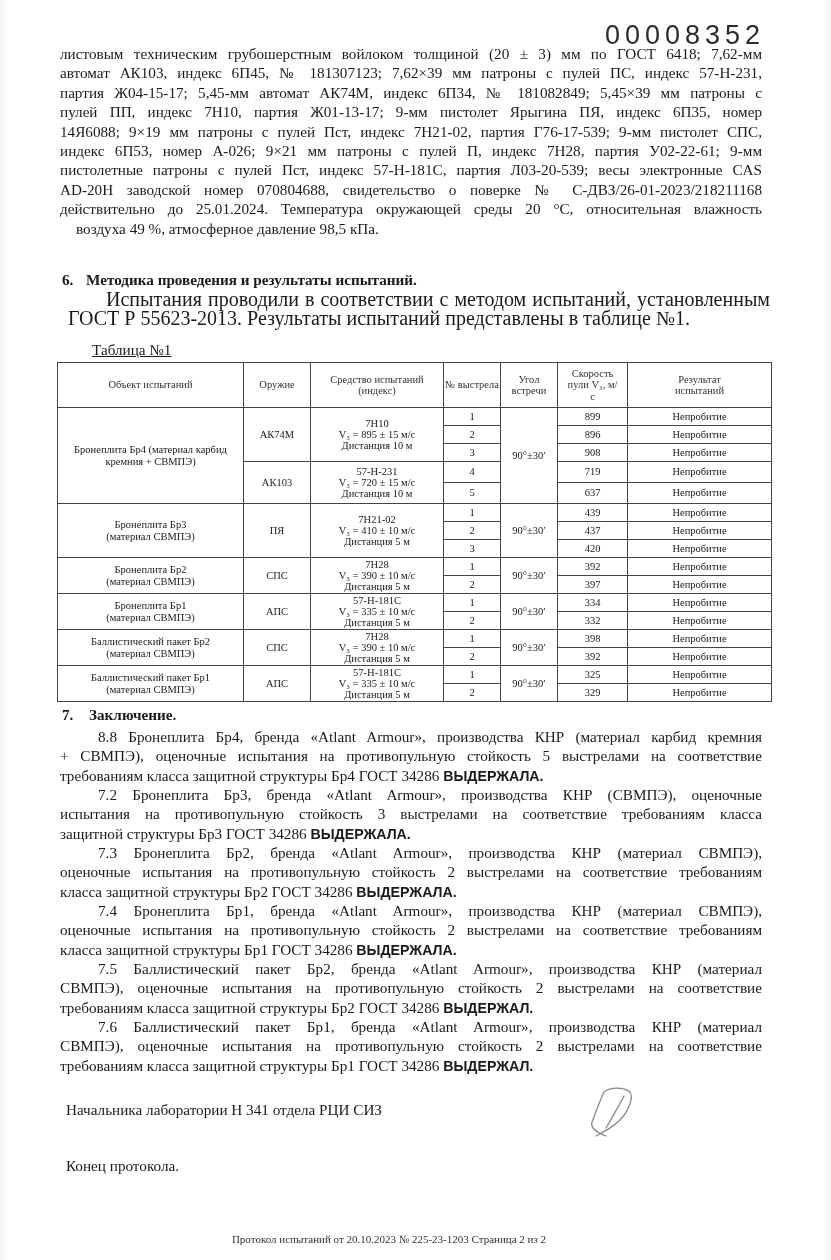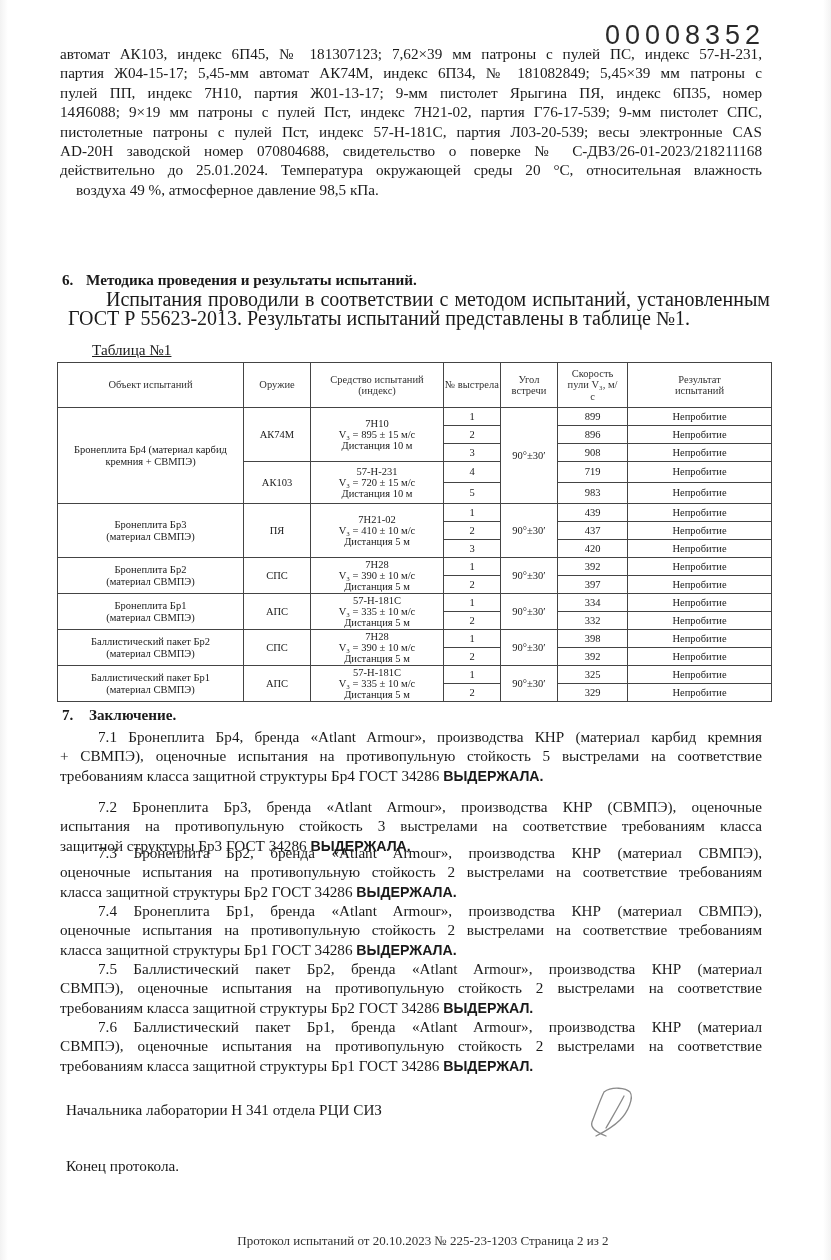--- a/index.html
+++ b/index.html
@@ -26,35 +26,37 @@
   .cell-multi{line-height:11px;}
   .h7{position:absolute;left:62px;top:706px;font-size:15.2px;font-weight:bold;}
   .h7 .num{display:inline-block;width:27px;}
   .concl{position:absolute;left:60px;width:702px;font-size:15.2px;line-height:19.4px;}
   .concl .ln{display:block;text-align:justify;text-align-last:justify;white-space:nowrap;height:19.4px;}
   .concl .ln.first{text-indent:38px;}
   .concl .ln.last{text-align-last:left;}
   .concl b{font-family:"Liberation Sans","DejaVu Sans",sans-serif;font-weight:bold;font-size:14.2px;}
   .sign{position:absolute;left:66px;top:1101px;font-size:15.2px;}
   .end{position:absolute;left:66px;top:1157px;font-size:15.2px;}
-  .footer{position:absolute;left:0;width:778px;top:1233px;text-align:center;font-size:13px;color:#333;padding-left:34px;}
+  .footer{position:absolute;left:0;width:778px;top:1233px;text-align:center;font-size:11px;color:#333;}
   .sig{position:absolute;left:574px;top:1084px;width:80px;height:60px;}
 </style>
 </head>
 <body>
 
 <div class="page">
 
   <div class="docnum">00008352</div>
 
   <div class="para" style="top:44px;">
+    <span class="ln">листовым техническим грубошерстным войлоком толщиной (20 ± 3) мм по ГОСТ 6418; 7,62-мм</span>
     <span class="ln">автомат АК103, индекс 6П45, № 181307123; 7,62×39 мм патроны с пулей ПС, индекс 57-Н-231,</span>
     <span class="ln">партия Ж04-15-17; 5,45-мм автомат АК74М, индекс 6П34, № 181082849; 5,45×39 мм патроны с</span>
     <span class="ln">пулей ПП, индекс 7Н10, партия Ж01-13-17; 9-мм пистолет Ярыгина ПЯ, индекс 6П35, номер</span>
     <span class="ln">14Я6088; 9×19 мм патроны с пулей Пст, индекс 7Н21-02, партия Г76-17-539; 9-мм пистолет СПС,</span>
+    <span class="ln">индекс 6П53, номер А-026; 9×21 мм патроны с пулей П, индекс 7Н28, партия У02-22-61; 9-мм</span>
     <span class="ln">пистолетные патроны с пулей Пст, индекс 57-Н-181С, партия Л03-20-539; весы электронные CAS</span>
     <span class="ln">AD-20H заводской номер 070804688, свидетельство о поверке № С-ДВЗ/26-01-2023/218211168</span>
     <span class="ln">действительно до 25.01.2024. Температура окружающей среды 20 °С, относительная влажность</span>
     <span class="ln last">воздуха 49 %, атмосферное давление 98,5 кПа.</span>
   </div>
 
   <div class="h6">
     <span class="num">6.</span><span>Методика проведения и результаты испытаний.</span>
   </div>
   <div class="p6">
@@ -116,21 +118,21 @@
           <div>57-Н-231</div>
           <div>V₃ = 720 ± 15 м/с</div>
           <div>Дистанция 10 м</div>
         </td>
         <td style="height:20px;">4</td>
         <td>719</td>
         <td>Непробитие</td>
       </tr>
       <tr>
         <td style="height:20px;">5</td>
-        <td>983</td>
+        <td>637</td>
         <td>Непробитие</td>
       </tr>
 
       <tr>
         <td rowspan="3" style="padding:0 40px;">Бронеплита Бр3 (материал СВМПЭ)</td>
         <td rowspan="3">ПЯ</td>
         <td rowspan="3" class="cell-multi">
           <div>7Н21-02</div>
           <div>V₃ = 410 ± 10 м/с</div>
           <div>Дистанция 5 м</div>
@@ -227,25 +229,25 @@
         <td>Непробитие</td>
       </tr>
     </tbody>
   </table>
 
   <div class="h7">
     <span class="num">7.</span><span>Заключение.</span>
   </div>
 
   <div class="concl" style="top:727px;">
-    <span class="ln first">7.1 Бронеплита Бр4, бренда «Atlant Armour», производства КНР (материал карбид кремния</span>
+    <span class="ln first">8.8 Бронеплита Бр4, бренда «Atlant Armour», производства КНР (материал карбид кремния</span>
     <span class="ln">+ СВМПЭ), оценочные испытания на противопульную стойкость 5 выстрелами на соответствие</span>
     <span class="ln last"><span>требованиям класса защитной структуры Бр4 ГОСТ 34286 </span><b>ВЫДЕРЖАЛА.</b></span>
   </div>
-  <div class="concl" style="top:785px;margin-top:12px;">
+  <div class="concl" style="top:785px;">
     <span class="ln first">7.2 Бронеплита Бр3, бренда «Atlant Armour», производства КНР (СВМПЭ), оценочные</span>
     <span class="ln">испытания на противопульную стойкость 3 выстрелами на соответствие требованиям класса</span>
     <span class="ln last"><span>защитной структуры Бр3 ГОСТ 34286 </span><b>ВЫДЕРЖАЛА.</b></span>
   </div>
   <div class="concl" style="top:843px;">
     <span class="ln first">7.3 Бронеплита Бр2, бренда «Atlant Armour», производства КНР (материал СВМПЭ),</span>
     <span class="ln">оценочные испытания на противопульную стойкость 2 выстрелами на соответствие требованиям</span>
     <span class="ln last"><span>класса защитной структуры Бр2 ГОСТ 34286 </span><b>ВЫДЕРЖАЛА.</b></span>
   </div>
   <div class="concl" style="top:901px;">

